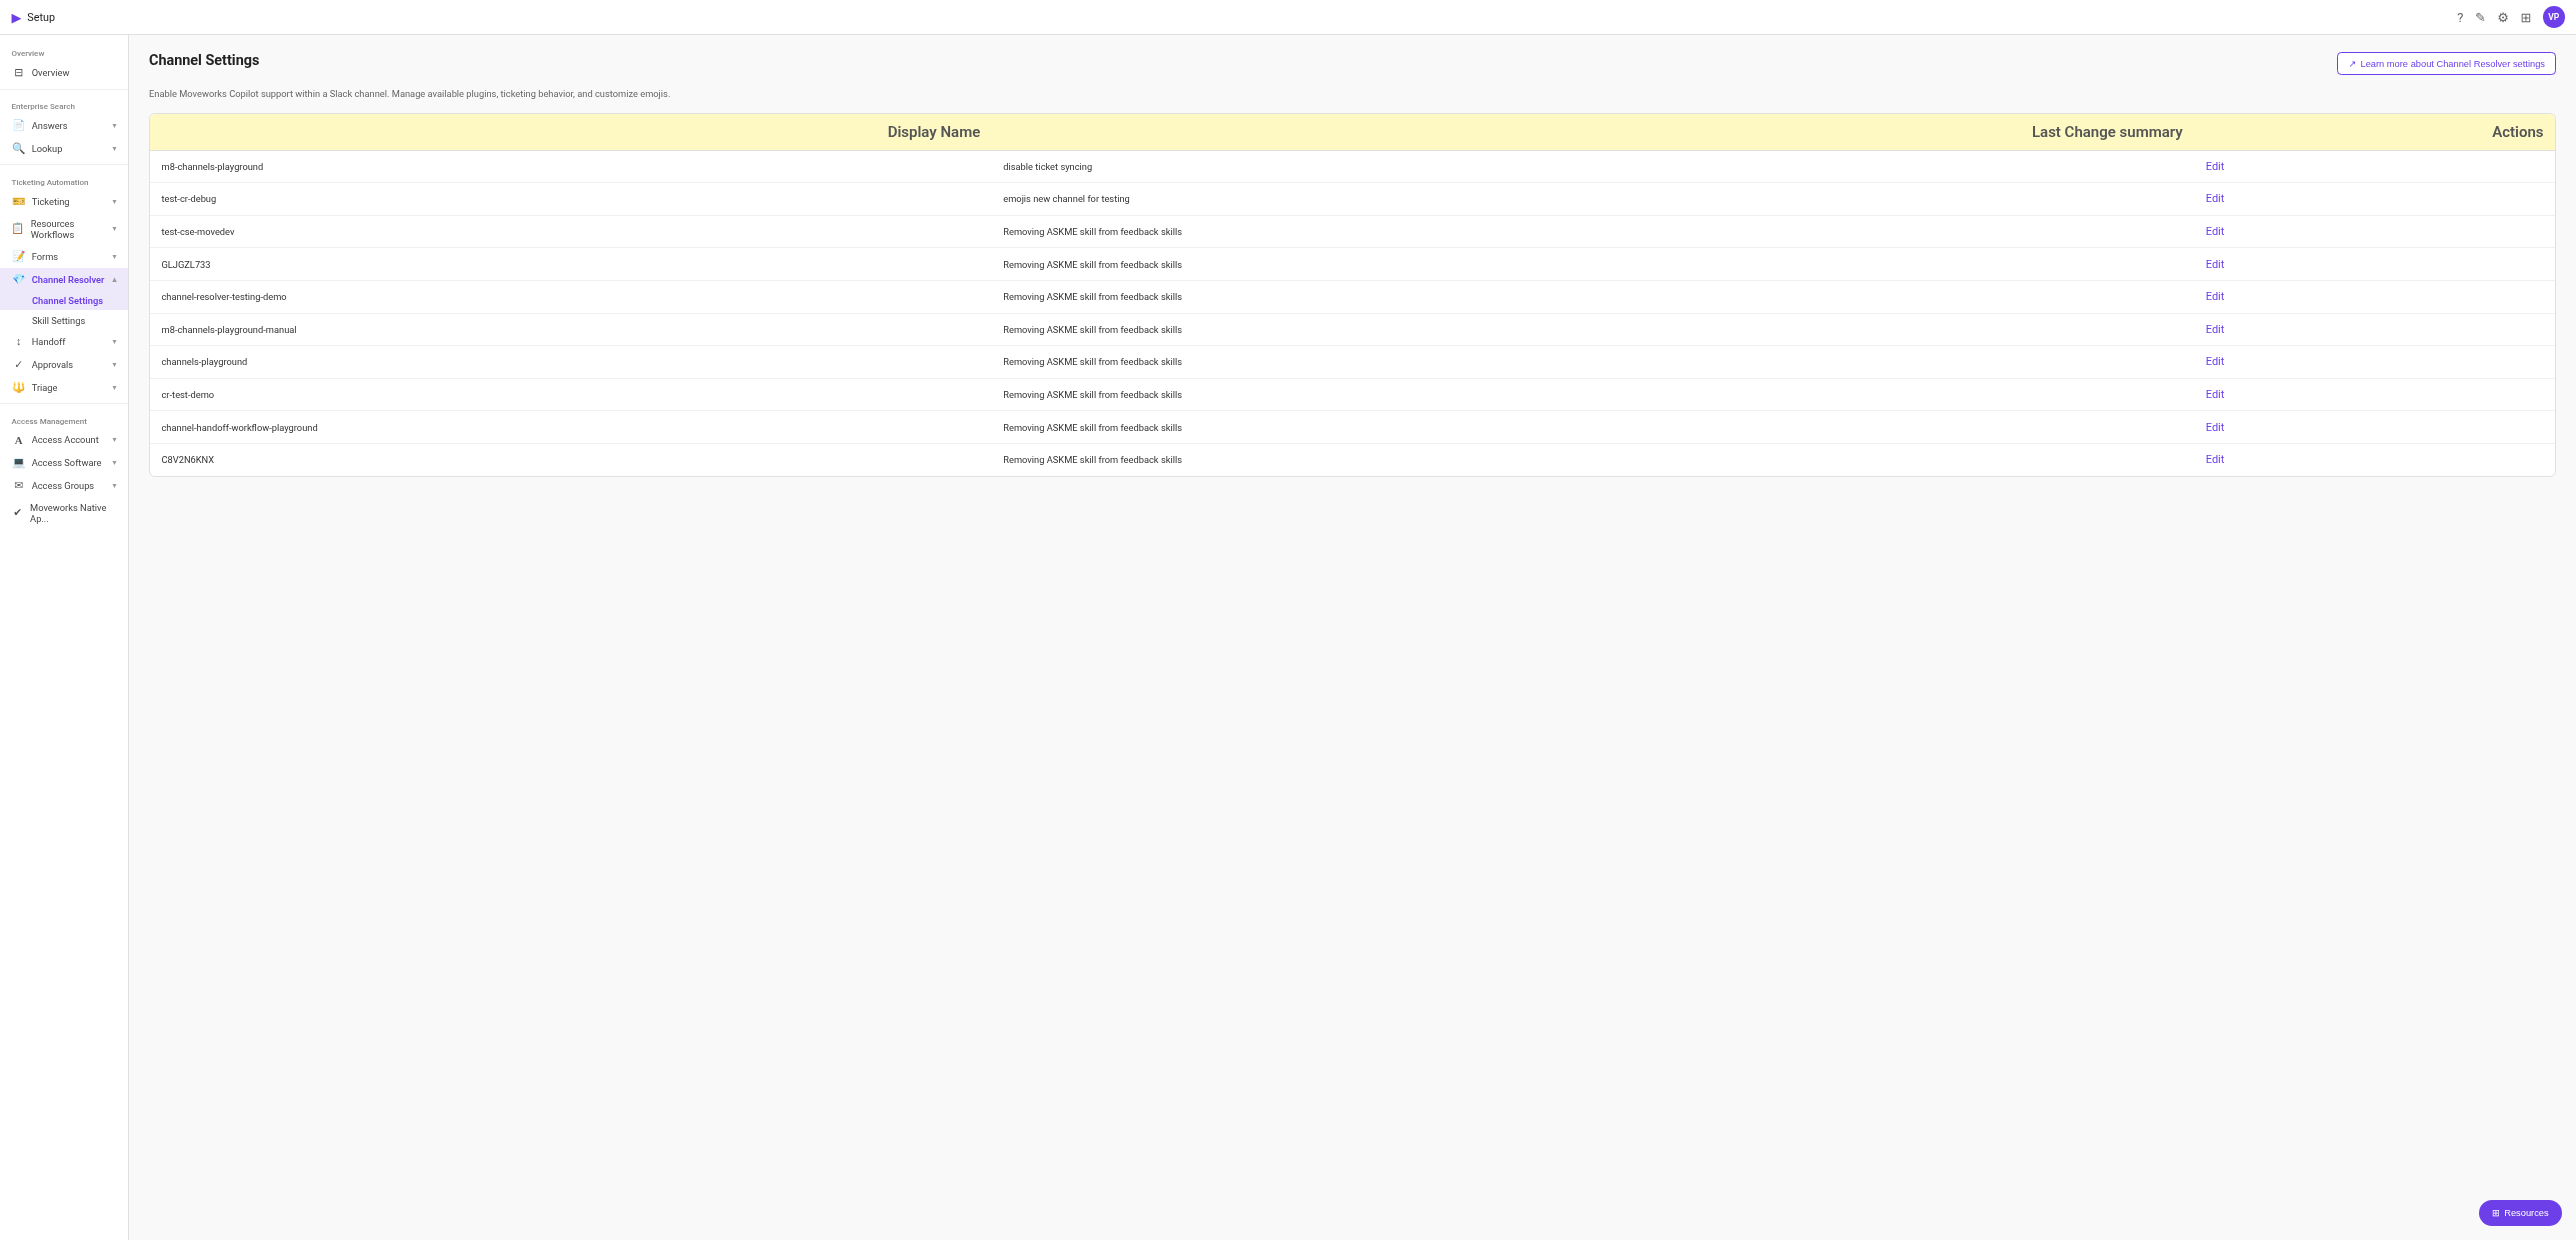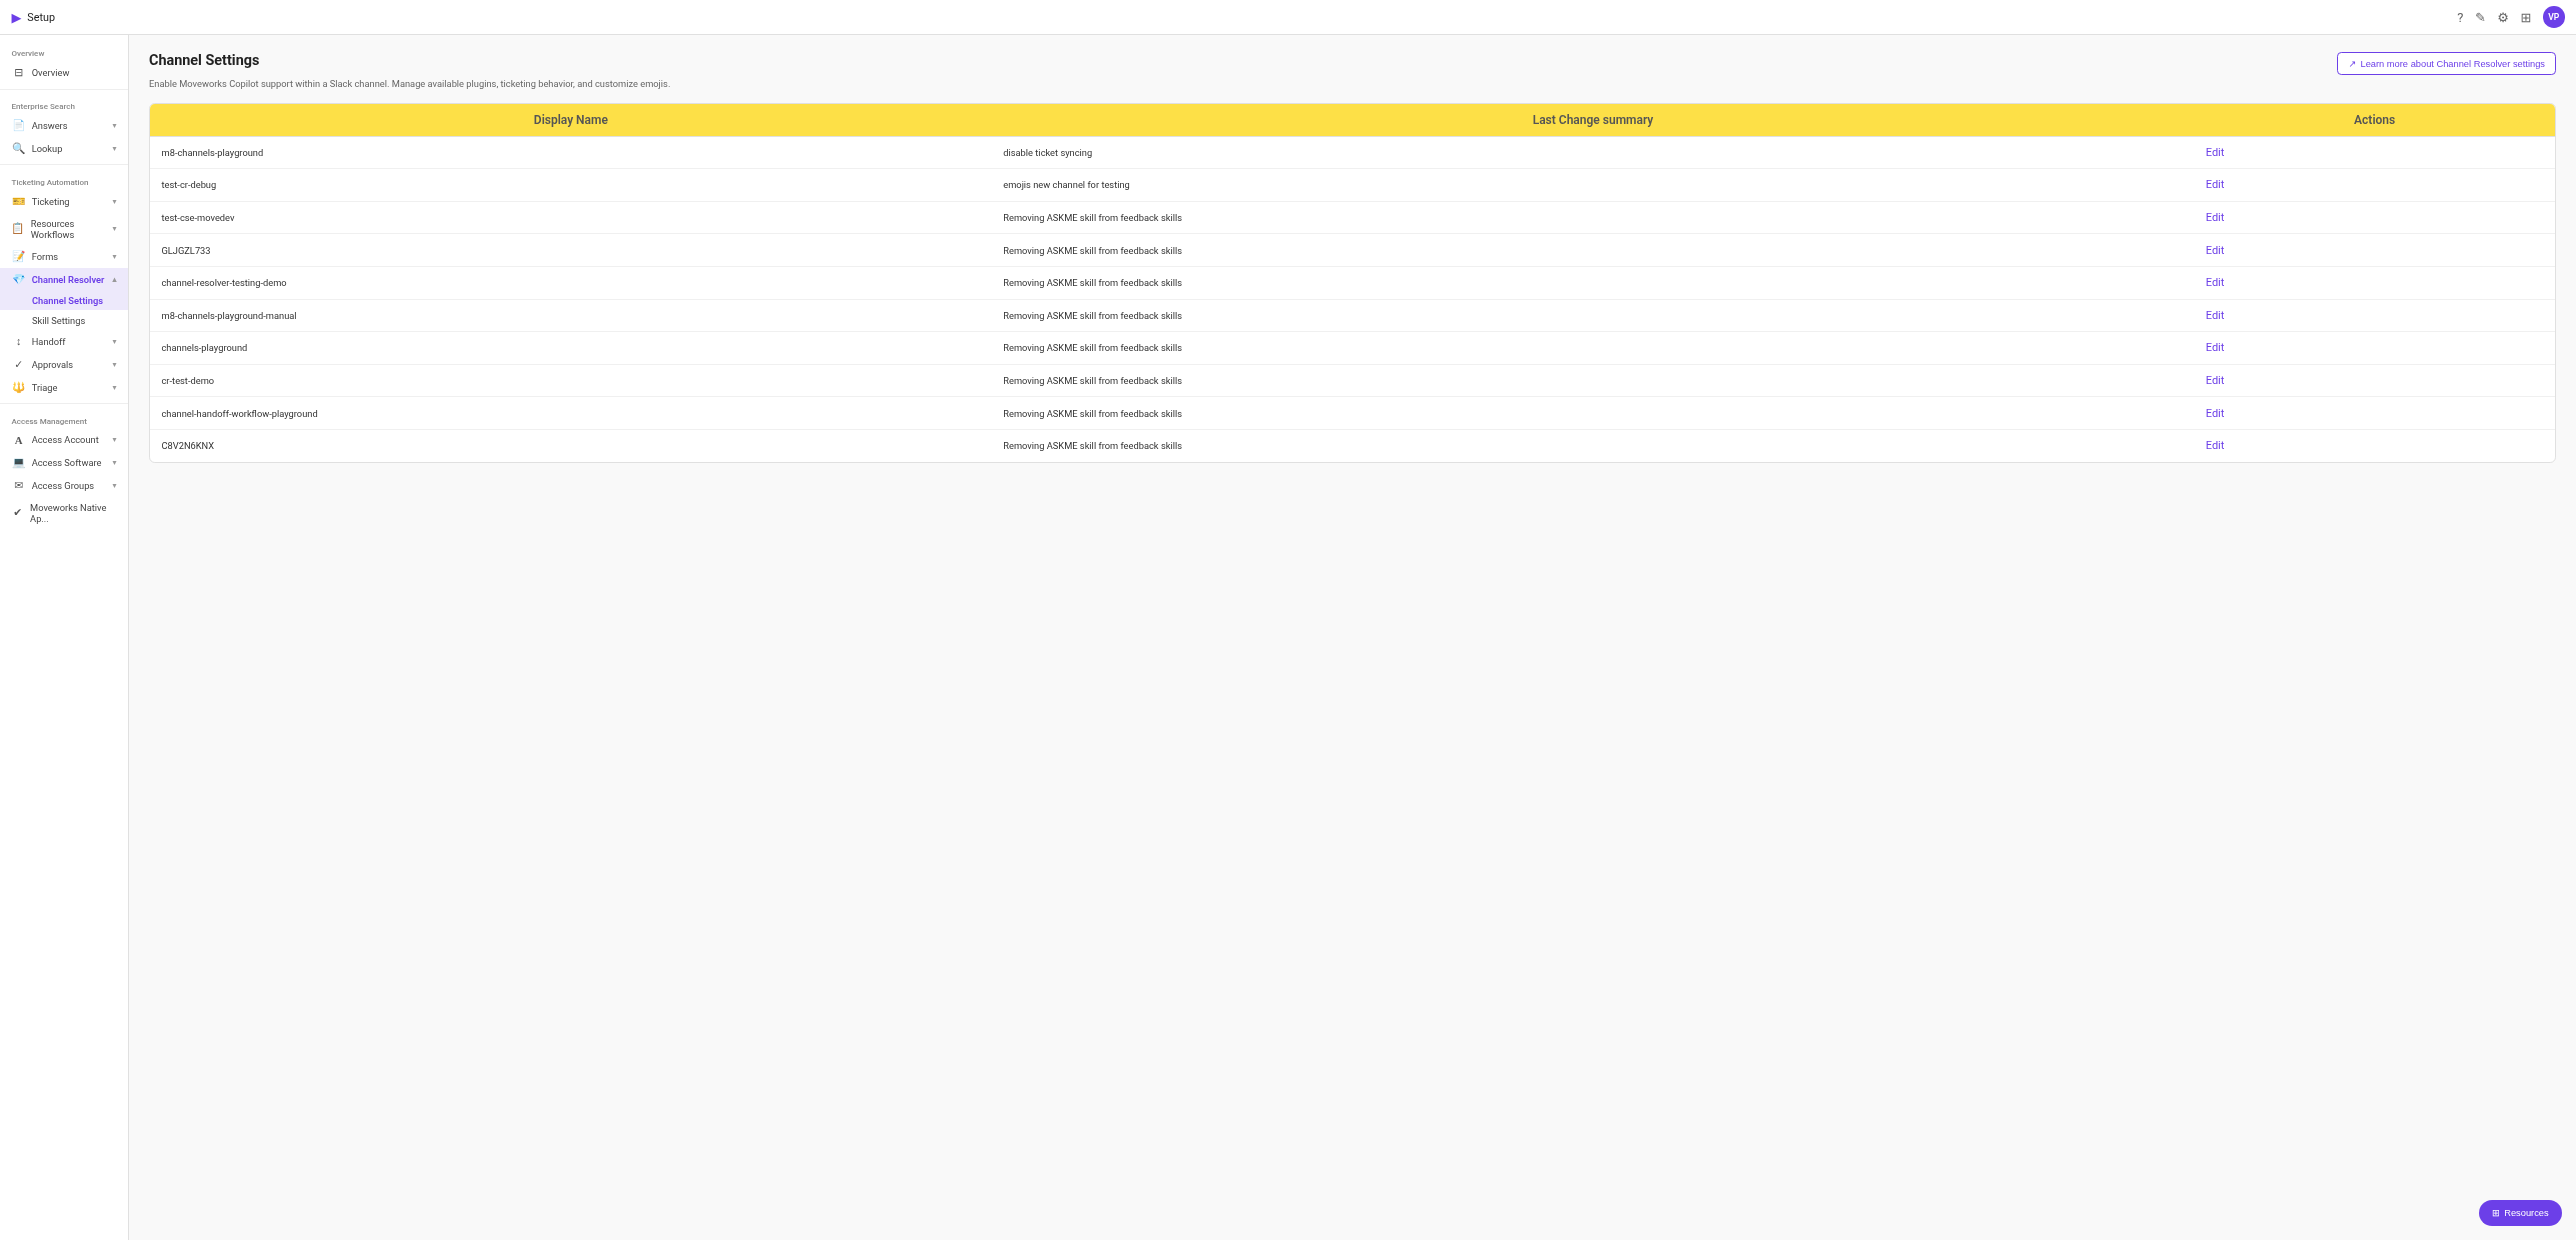--- a/index.html
+++ b/index.html
@@ -31,32 +31,32 @@
     .sidebar-divider { height: 0.7px; background: #eee; margin: 4.3px 0; }
 
     
     .main { flex: 1; overflow-y: auto; background: #f9f9f9; }
     .main-inner { padding: 17px 20px; }
 
     
     .page-header { display: flex; align-items: flex-start; justify-content: space-between; margin-bottom: 14.4px; }
     .page-header-left {}
     .page-title { font-size: 14.4px; font-weight: 700; color: #222; }
-    .page-subtitle { font-size: 9.3px; color: #666; margin-top: 9px; }
+    .page-subtitle { font-size: 9.3px; color: #666; margin-top: 19px; }
     .page-header-right { display: flex; align-items: center; gap: 5.8px; }
     .learn-more-btn { display: flex; align-items: center; gap: 4.3px; border: 0.7px solid #6c3fe8; color: #6c3fe8; background: #fff; padding: 5px 10px; border-radius: 4.3px; font-size: 9.3px; cursor: pointer; }
 
     
     .create-bar { display: flex; justify-content: flex-end; margin-bottom: 8.6px; }
     .create-btn { background: #6c3fe8; color: #fff; border: none; padding: 6.5px 16px; border-radius: 4.3px; font-size: 10px; font-weight: 500; cursor: pointer; }
 
     
     .table-container { background: #fff; border: 0.7px solid #e0e0e0; border-radius: 5.8px; overflow: hidden; }
     .table { width: 100%; border-collapse: collapse; }
-    .table thead th { text-align: center; padding: 8.6px 11.5px; font-size: 12px; font-weight: 600; color: #555; border-bottom: 0.7px solid #e0e0e0; background: #fde047; }
+    .table thead th { text-align: right; padding: 8.6px 11.5px; font-size: 15px; font-weight: 600; color: #555; border-bottom: 0.7px solid #e0e0e0; background: #fef9c3; }
     .table tbody tr { border-bottom: 0.7px solid #f0f0f0; }
     .table tbody tr:last-child { border-bottom: none; }
     .table tbody td { padding: 9.3px 11.5px; font-size: 9.3px; color: #333; }
     .table tbody td.actions-cell { color: #6c3fe8; }
     .edit-link { color: #6c3fe8; text-decoration: none; cursor: pointer; font-size: 11px; }
     .col-display { width: 35%; }
     .col-summary { width: 50%; }
     .col-actions { width: 15%; }
 
     

